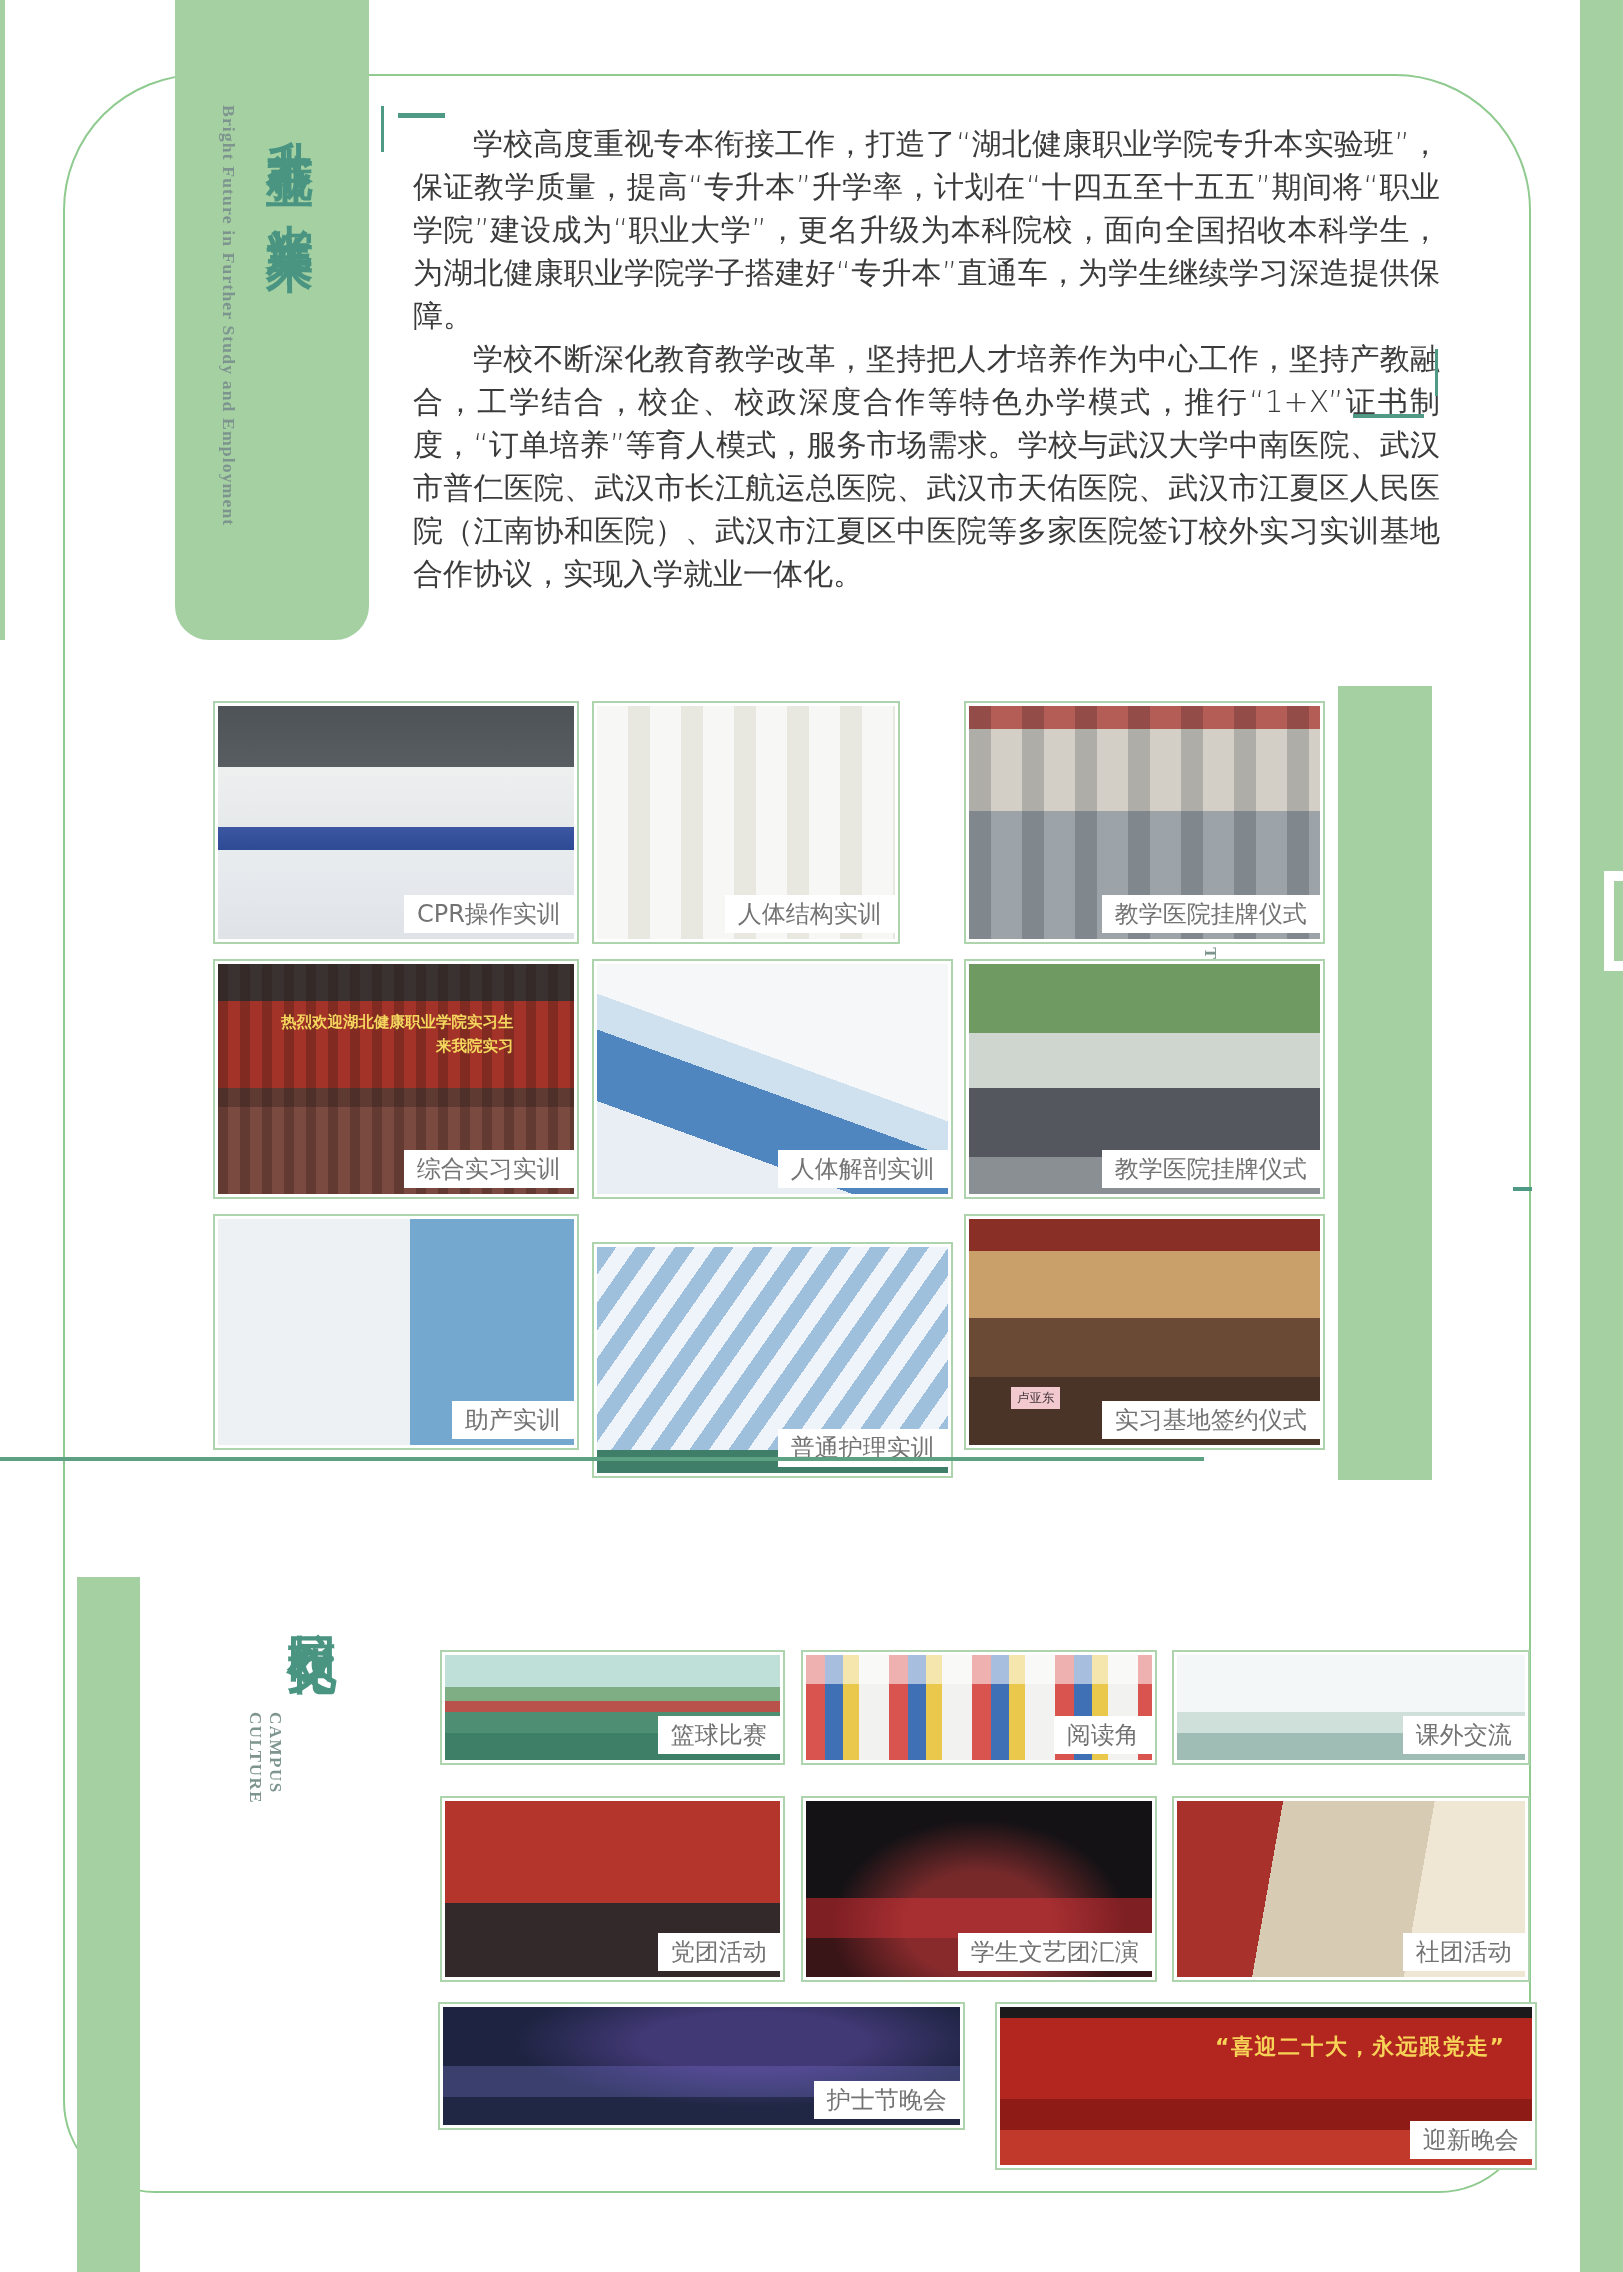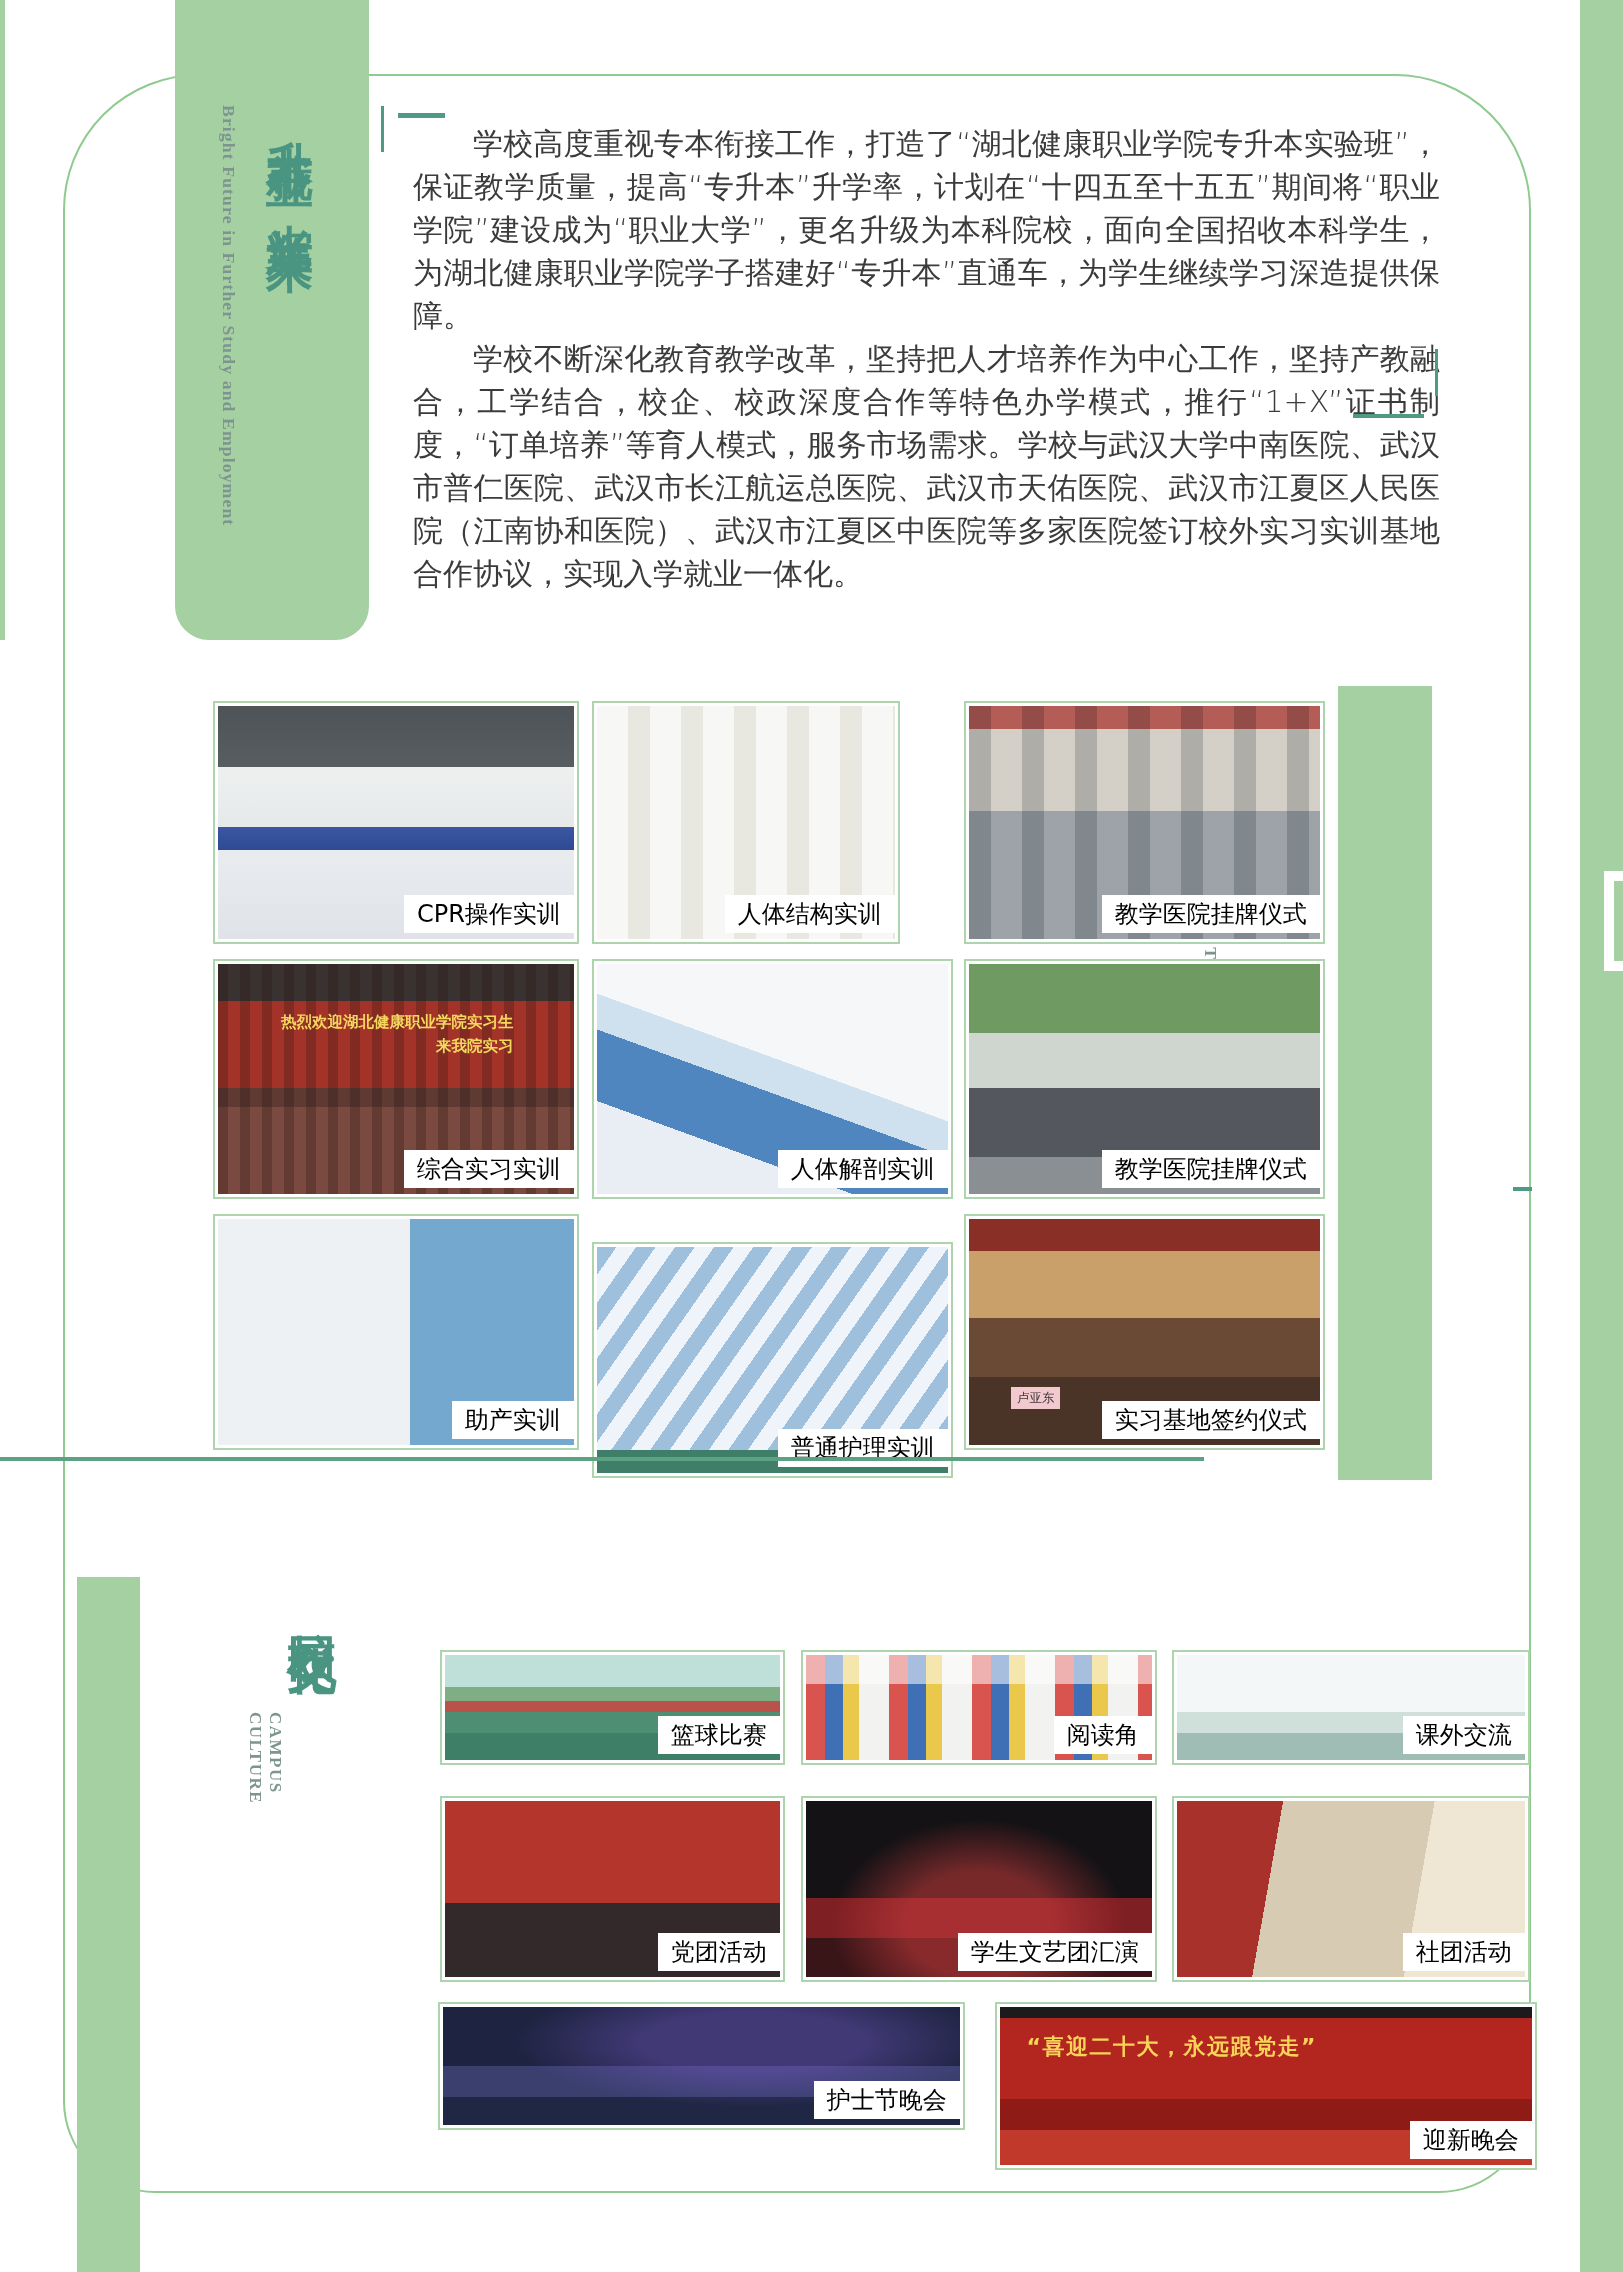--- a/index.html
+++ b/index.html
@@ -48,21 +48,21 @@
   #tick-h1{left:398px;top:113px;width:47px;height:5.2px;}
   #tick-v2{left:1435px;top:349px;width:2.9px;height:47px;}
   #tick-h2{left:1353px;top:414px;width:71px;height:3.7px;}
   #tick-h3{left:1513px;top:1187px;width:19px;height:3.7px;}
   #separator{left:0;top:1457px;width:1204px;height:3.7px;background:#5da183;}
 
   
   .photo{position:absolute;box-sizing:border-box;border:2.2px solid #aed4ae;background:#fff;}
   .img{position:absolute;inset:2.9px;overflow:hidden;}
   .cap{position:absolute;right:2.9px;bottom:8.8px;height:38px;line-height:38px;background:#ffffff;
-       color:#000000;font-size:24px;padding:0 13.3px;white-space:nowrap;}
+       color:#737373;font-size:24px;padding:0 13.3px;white-space:nowrap;}
 
   
   .t1{background:linear-gradient(180deg,#4e5357 0%,#585d62 26%,#eef0f0 26%,#e6e9ea 52%,#3c56a2 52%,#2e4a95 62%,#e9ecef 62%,#dfe3e8 100%);}
   .t2{background:repeating-linear-gradient(90deg,#f7f7f5 0 31px,#e8e8e0 31px 53px),linear-gradient(180deg,#f3f2ee,#e8e6de);}
   .t3{background:repeating-linear-gradient(90deg,rgba(70,80,90,.30) 0 22px,rgba(170,178,186,.18) 22px 53px),linear-gradient(180deg,#b64a41 0 10%,#ddd5c9 10% 45%,#9aa0a4 45% 100%);}
   .t4{background:repeating-linear-gradient(90deg,rgba(40,20,15,.28) 0 10.3px,rgba(0,0,0,0) 10.3px 22px),linear-gradient(180deg,#3a3230 0 16%,#a33328 16% 54%,#5e3a33 54% 62%,#7a4a40 62% 100%);}
   .t5{background:linear-gradient(200deg,#f5f7f8 0 44%,#cfe0ef 44% 54%,#4f86c0 54% 74%,#e8eef4 74% 100%);}
   .t6{background:linear-gradient(180deg,#6f9b62 0 30%,#cfd6cf 30% 54%,#54585e 54% 84%,#8a8f94 84% 100%);}
   .t7{background:linear-gradient(90deg,#eef1f3 0 54%,#74a8cf 54% 100%);}
   .t8{background:linear-gradient(0deg,#3f7f6a 0 10%,rgba(0,0,0,0) 10%),repeating-linear-gradient(125deg,#9fc0dd 0 16px,#eef4f9 16px 32px);}
@@ -73,21 +73,21 @@
   .c3{background:linear-gradient(180deg,#f4f7f7 0 54%,#cfe0da 54% 74%,#9fbdb4 74% 100%);}
   .c4{background:linear-gradient(180deg,#b3352b 0 58%,#33282a 58% 100%);}
   .c5{background:radial-gradient(ellipse at 50% 70%,rgba(200,60,60,.55) 0 30%,rgba(0,0,0,0) 60%),linear-gradient(180deg,#141215 0 55%,#7e1f24 55% 78%,#3a1518 78% 100%);}
   .c6{background:linear-gradient(100deg,#a8322b 0 28%,#d8cbb4 28% 68%,#efe6d4 68% 100%);}
   .c7{background:radial-gradient(ellipse at 60% 30%,rgba(120,90,200,.4) 0 25%,rgba(0,0,0,0) 55%),linear-gradient(180deg,#1d2340 0 50%,#3a3f6e 50% 76%,#202744 76% 100%);}
   .c8{background:linear-gradient(180deg,#1c1a1a 0 7%,#b3251f 7% 58%,#8e1b16 58% 78%,#c0392b 78% 100%);}
 
   .screen-text{position:absolute;left:17%;top:20%;width:66%;color:#f5d75e;font-size:15.5px;
                line-height:1.55;text-align:right;font-weight:700;}
   .stage-text{position:absolute;left:5%;top:16%;width:90%;color:#f7d358;font-size:22px;
-              letter-spacing:1.5px;text-align:left;font-weight:700;}
+              letter-spacing:1.5px;text-align:right;font-weight:700;}
   .placard{position:absolute;left:12%;bottom:16%;background:#f2c9cf;color:#403438;
            font-size:12.5px;padding:2.2px 5.9px;}
 </style>
 </head>
 <body>
 
 <div id="page">
 
   <div id="outline" class="abs"></div>
   <div id="left-strip" class="abs band"></div>

